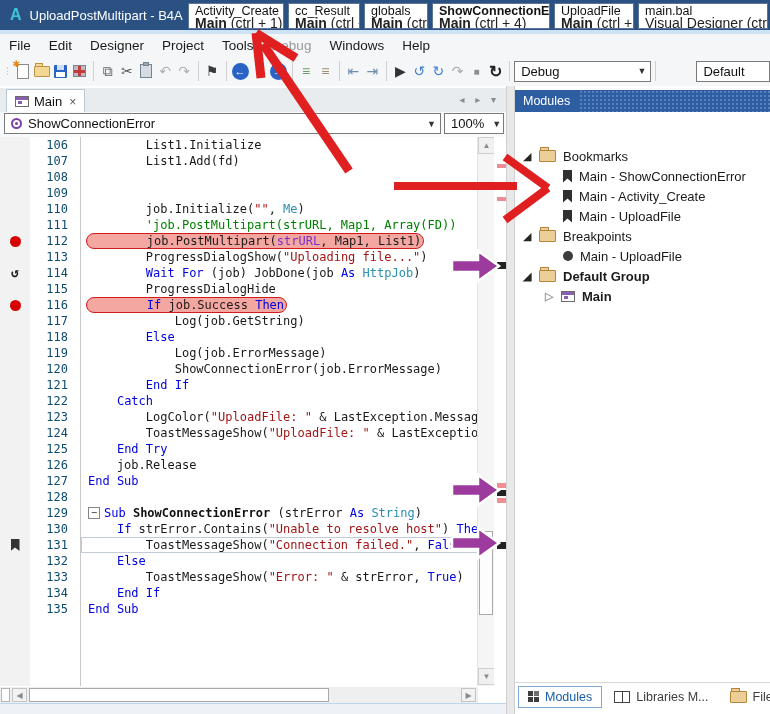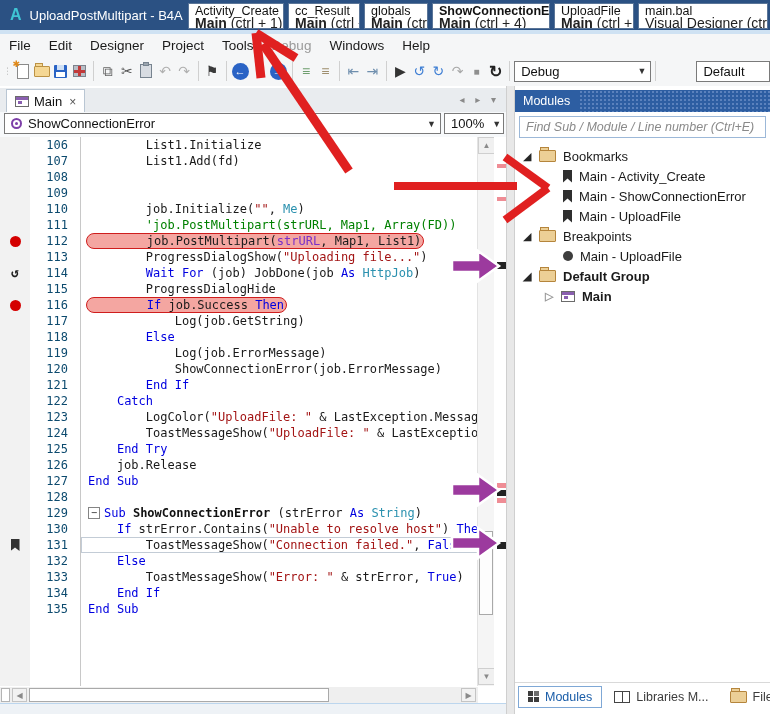--- a/index.html
+++ b/index.html
@@ -426,44 +426,41 @@
     </div>
     <div class="bottom-strip"></div>
   </div>
 
   <div class="splitter"></div>
 
   <div class="right-panel">
     <div class="panel-header">
       <span class="lbl">Modules</span>
     </div>
-    <div class="find-box">
-      <input type="text" placeholder="Find Sub / Module / Line number (Ctrl+E)" style="">
-    </div>
     <div class="tree" id="tree">
         <div class="trow lvl1">
           <div class="exp">◢</div>
           <div class="ticon">
             <div class="ti-folder"></div>
           </div>
           <div style="display: inline;">Bookmarks</div>
         </div>
         <div class="trow lvl2">
           <div class="exp"></div>
           <div class="ticon">
             <div class="ti-bookmark"></div>
           </div>
-          <div style="display: inline;">Main - Activity_Create</div>
+          <div style="display: inline;">Main - ShowConnectionError</div>
         </div>
         <div class="trow lvl2">
           <div class="exp"></div>
           <div class="ticon">
             <div class="ti-bookmark"></div>
           </div>
-          <div style="display: inline;">Main - ShowConnectionError</div>
+          <div style="display: inline;">Main - Activity_Create</div>
         </div>
         <div class="trow lvl2">
           <div class="exp"></div>
           <div class="ticon">
             <div class="ti-bookmark"></div>
           </div>
           <div style="display: inline;">Main - UploadFile</div>
         </div>
         <div class="trow lvl1">
           <div class="exp">◢</div>

